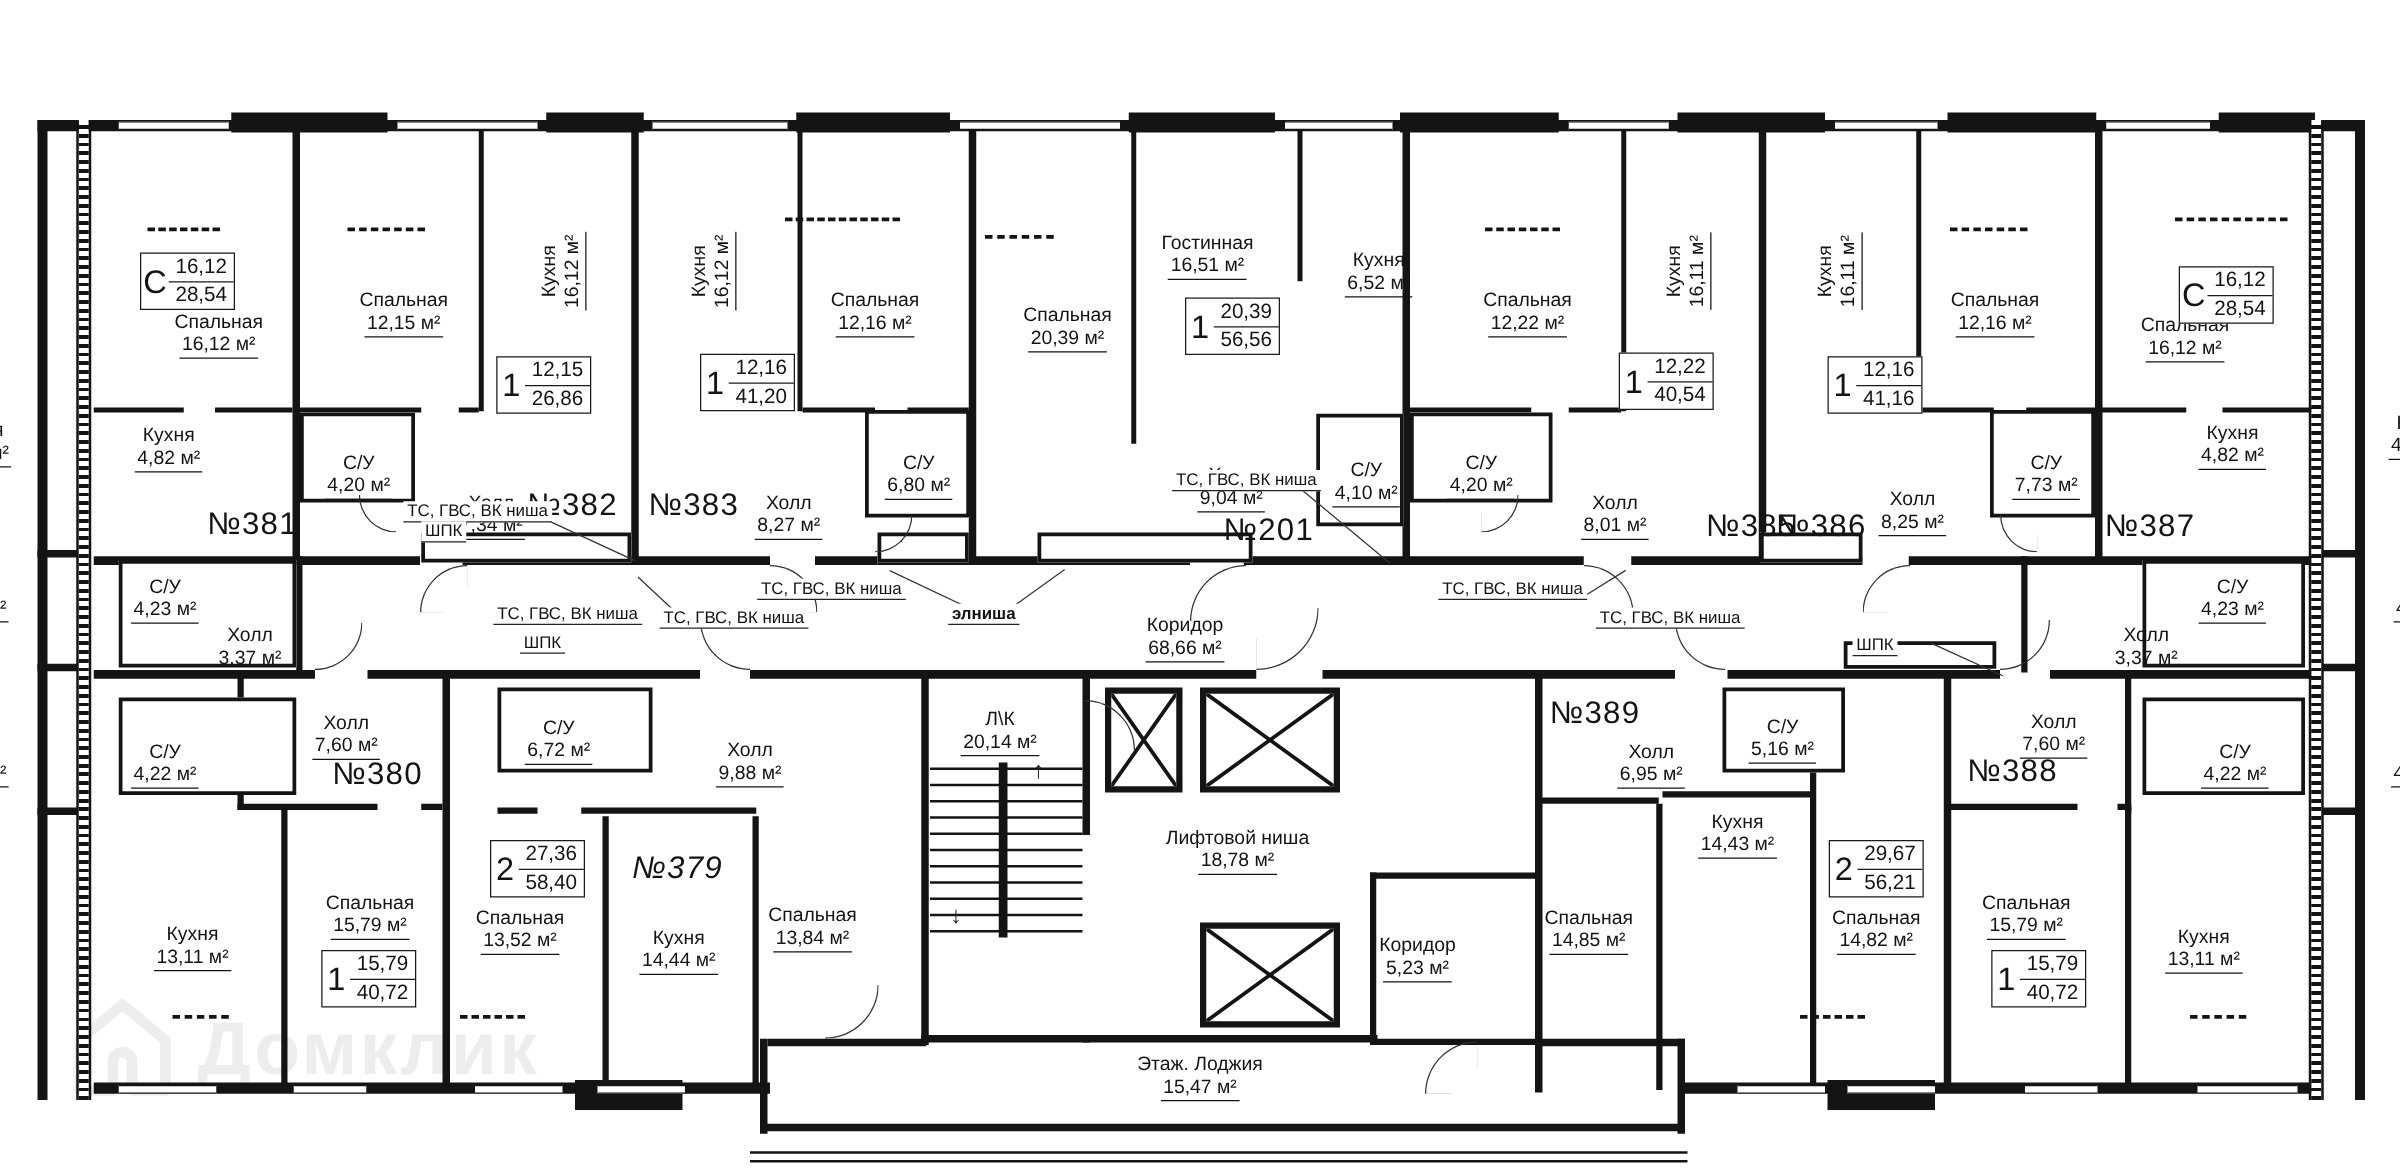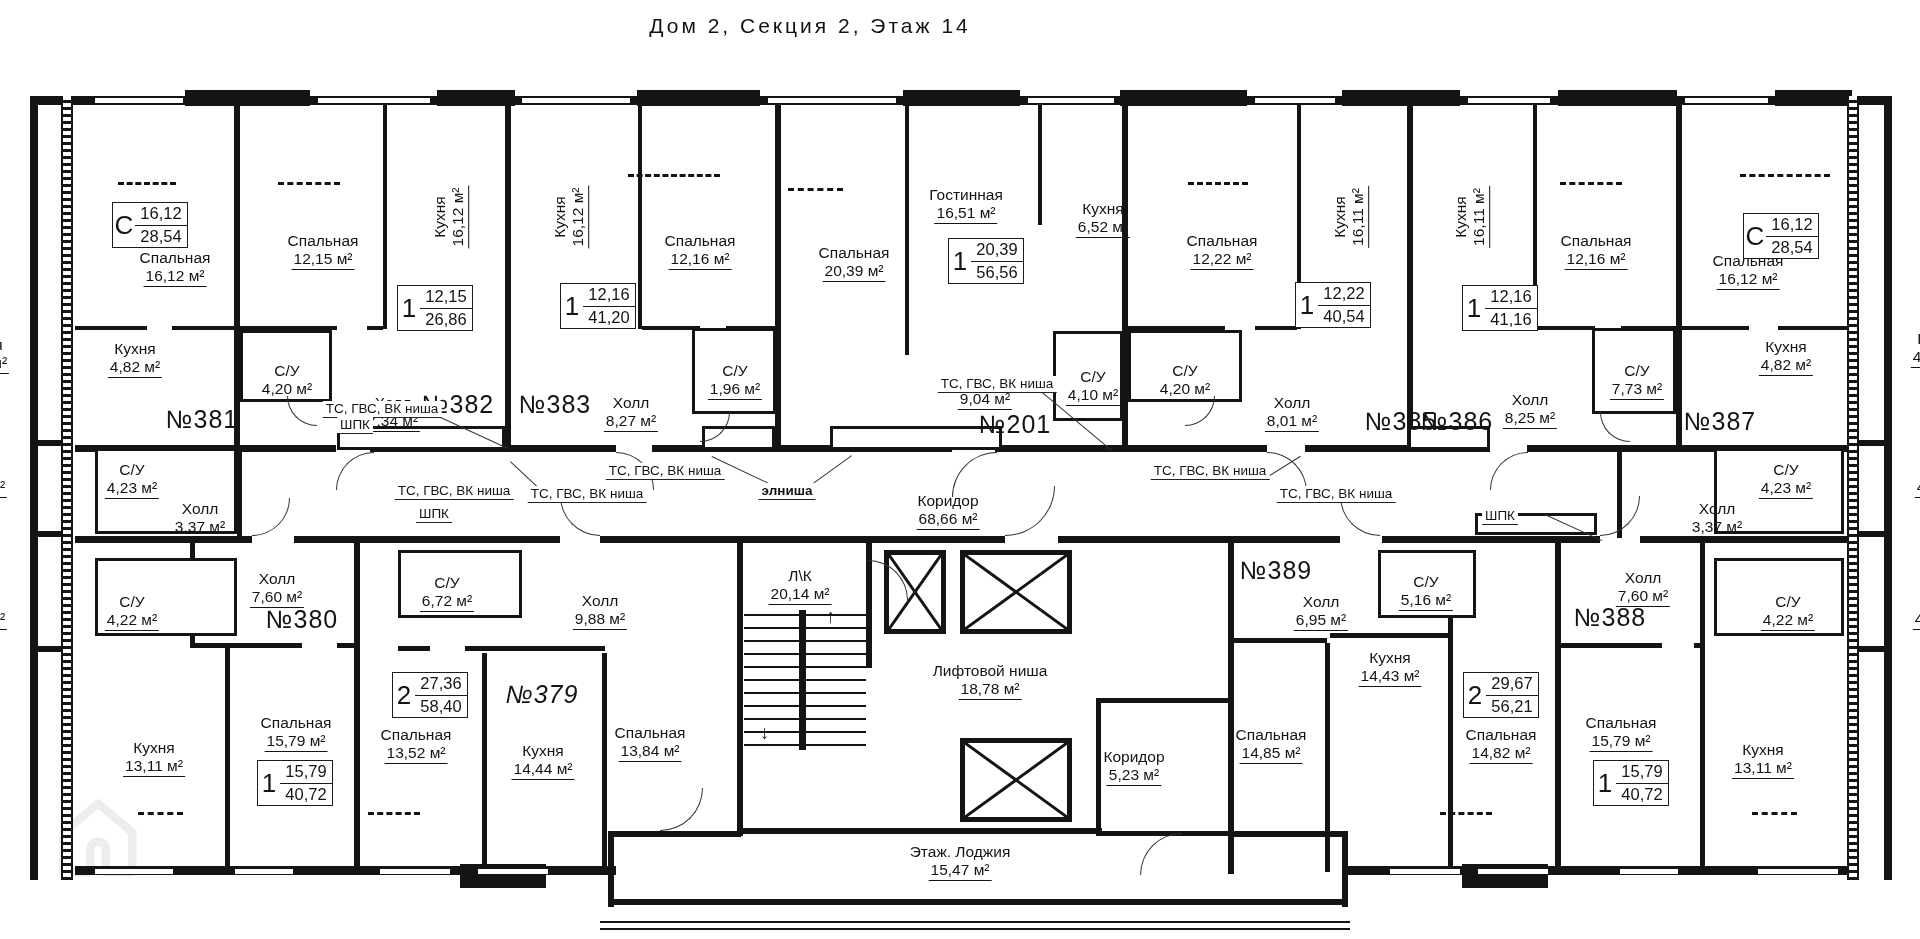--- a/index.html
+++ b/index.html
@@ -34,25 +34,25 @@
   .stat .fr .top{border-bottom:1.6px solid #1a1a1a;}
   .arr{position:absolute;font-size:19px;color:#222;}
   .wm{position:absolute;left:52px;top:796px;display:flex;align-items:center;gap:14px;
     color:rgba(20,20,20,0.08);pointer-events:none;}
   .wm .wm-text{font-size:60px;font-weight:bold;letter-spacing:2px;}
 </style>
 </head>
 <body>
 
 <div id="plan">
-  <div class="title">Дом 2, Секция 2, Этаж 14</div>
   <div class="wm">
     <svg width="92" height="84" viewBox="0 0 24 22">
       <path d="M3 9.5 L12 2 L21 9.5 V20 H14 V14 a2 2 0 0 0 -4 0 V20 H3 Z" fill="none" stroke="currentColor" stroke-width="2.2" stroke-linejoin="round"></path>
     </svg>
+    <span class="wm-text">Домклик</span>
   </div>
 <div class="wall" style="left: 30px; top: 96px; width: 1858px; height: 9px;"></div>
     <div class="wall" style="left: 185px; top: 90px; width: 125px; height: 16px;"></div>
     <div class="wall" style="left: 437px; top: 90px; width: 78px; height: 16px;"></div>
     <div class="wall" style="left: 637px; top: 90px; width: 123px; height: 16px;"></div>
     <div class="wall" style="left: 903px; top: 90px; width: 117px; height: 16px;"></div>
     <div class="wall" style="left: 1120px; top: 90px; width: 127px; height: 16px;"></div>
     <div class="wall" style="left: 1342px; top: 90px; width: 118px; height: 16px;"></div>
     <div class="wall" style="left: 1558px; top: 90px; width: 119px; height: 16px;"></div>
     <div class="wall" style="left: 1775px; top: 90px; width: 77px; height: 16px;"></div>
@@ -262,21 +262,21 @@
     <div class="lbl rot" style="left: 570px; top: 217px;">
       <div>Кухня</div>
       <div><span class="ar">16,12 м²</span></div>
     </div>
     <div class="lbl" style="left: 700px; top: 232px;">
       <div>Спальная</div>
       <div><span class="ar">12,16 м²</span></div>
     </div>
     <div class="lbl" style="left: 735px; top: 362px;">
       <div>С/У</div>
-      <div><span class="ar">1,96 м²</span></div>
+      <div><span class="ar">6,80 м²</span></div>
     </div>
     <div class="lbl" style="left: 631px; top: 394px;">
       <div>Холл</div>
       <div><span class="ar">8,27 м²</span></div>
     </div>
     <div class="lbl" style="left: 854px; top: 244px;">
       <div>Спальная</div>
       <div><span class="ar">20,39 м²</span></div>
     </div>
     <div class="lbl" style="left: 966px; top: 186px;">

